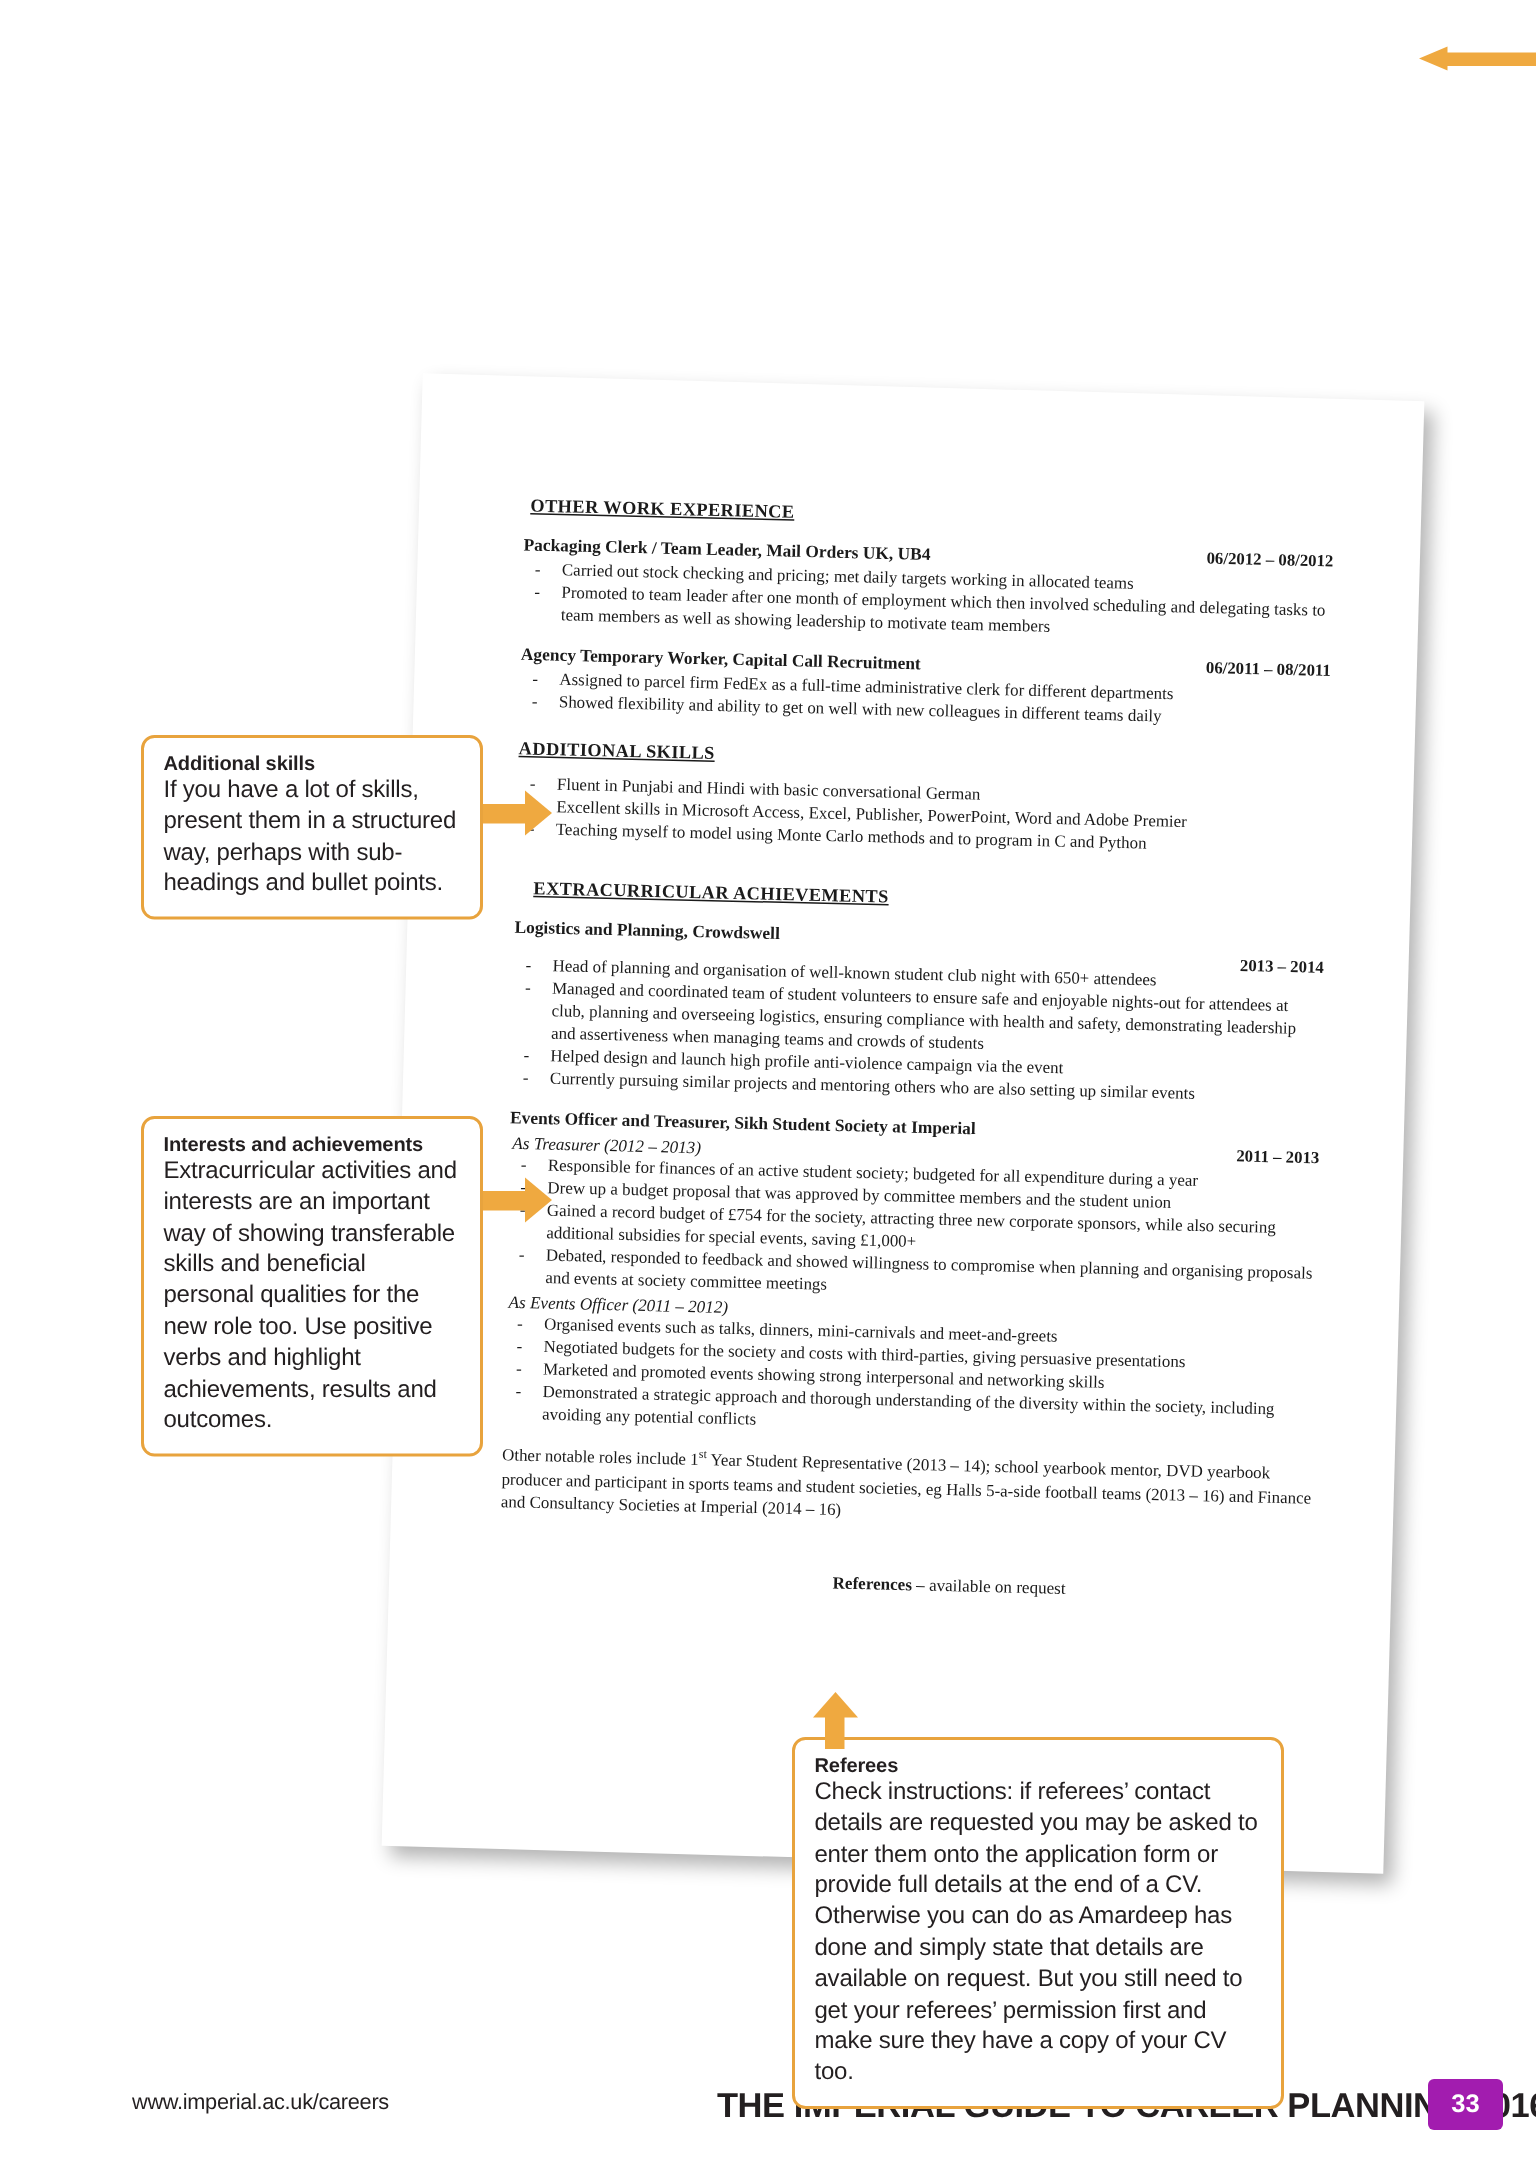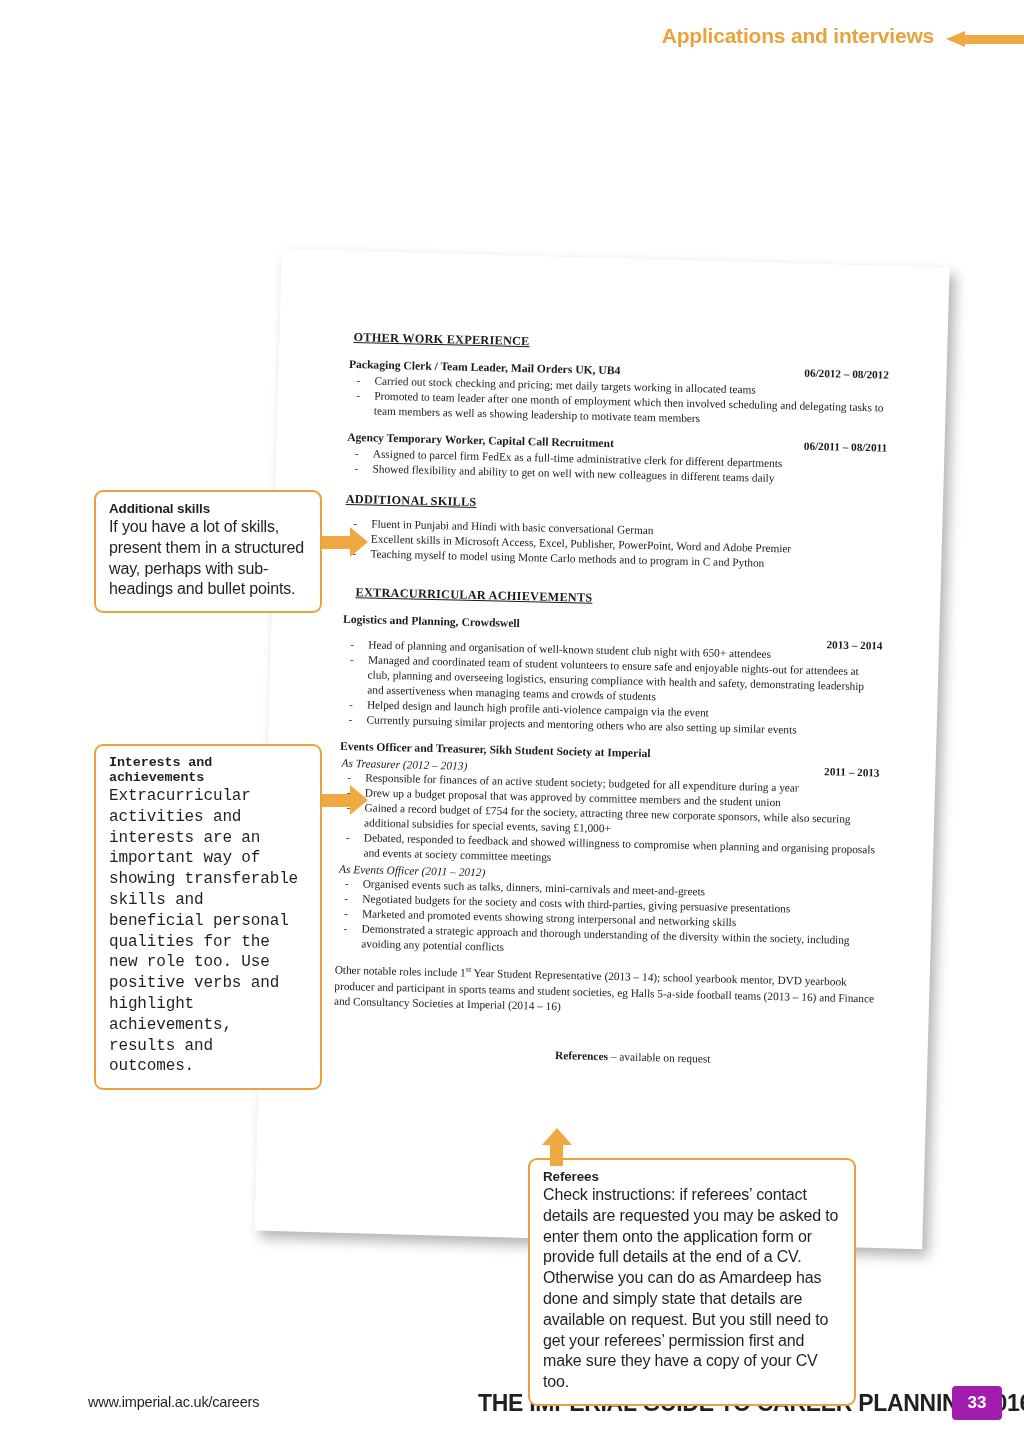--- a/index.html
+++ b/index.html
@@ -182,21 +182,21 @@
     margin-bottom: 1px;
     letter-spacing: -0.1px;
   }
   .callout-body {
     font-size: 16px;
     line-height: 1.30;
     letter-spacing: -0.15px;
   }
 
   .callout-1 { left: 94px; top: 490px; width: 228px; }
-  .callout-2 { left: 94px; top: 744px; width: 228px; font-family: Liberation Mono, monospace; }
+  .callout-2 { left: 94px; top: 744px; width: 228px; }
   .callout-3 { left: 528px; top: 1158px; width: 328px; }
 
   
   .arrow-right {
     position: absolute;
     z-index: 6;
     height: 30px;
   }
   .arrow-right .shaft {
     position: absolute;
@@ -287,21 +287,20 @@
     font-weight: bold;
     display: flex;
     align-items: center;
     justify-content: center;
   }
 </style>
 </head>
 <body>
 
 <div class="header">
-  <div class="header-title">Applications and interviews</div>
   <div class="header-arrow">
     <div class="head"></div>
     <div class="shaft"></div>
   </div>
 </div>
 
 <div class="cv-page-wrap">
   <div class="cv-page">
     <div class="cv-inner">
       <div class="cv-body">

